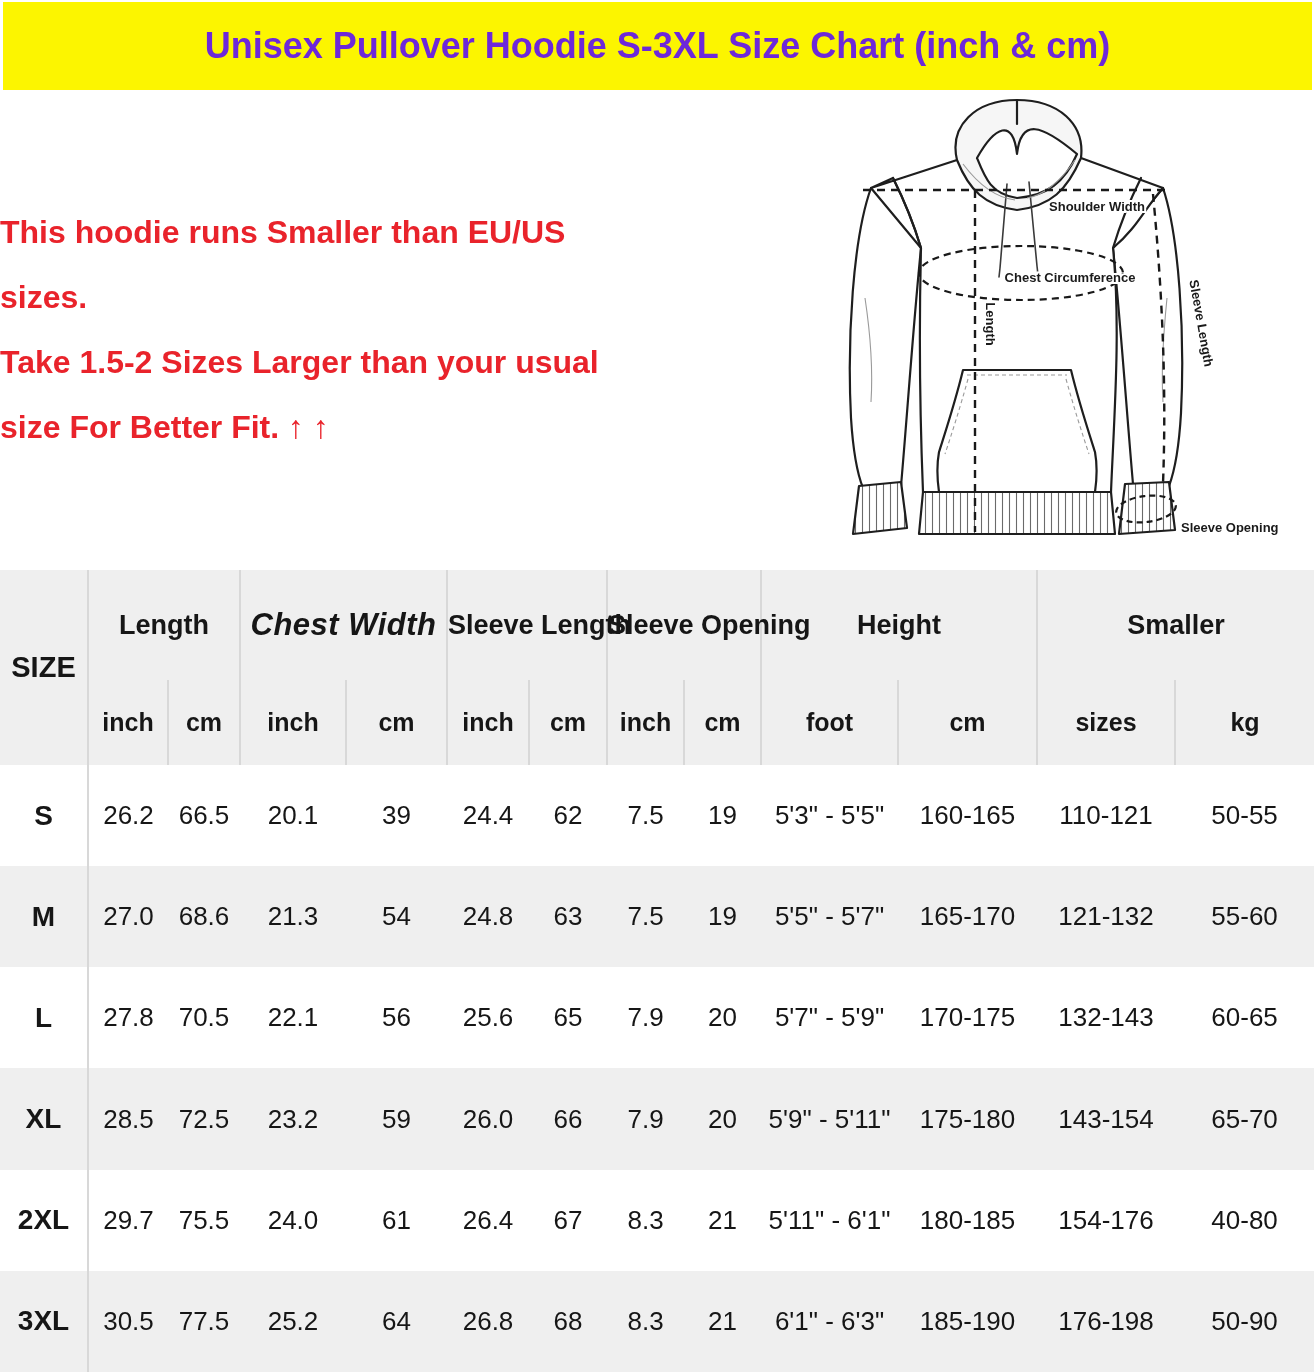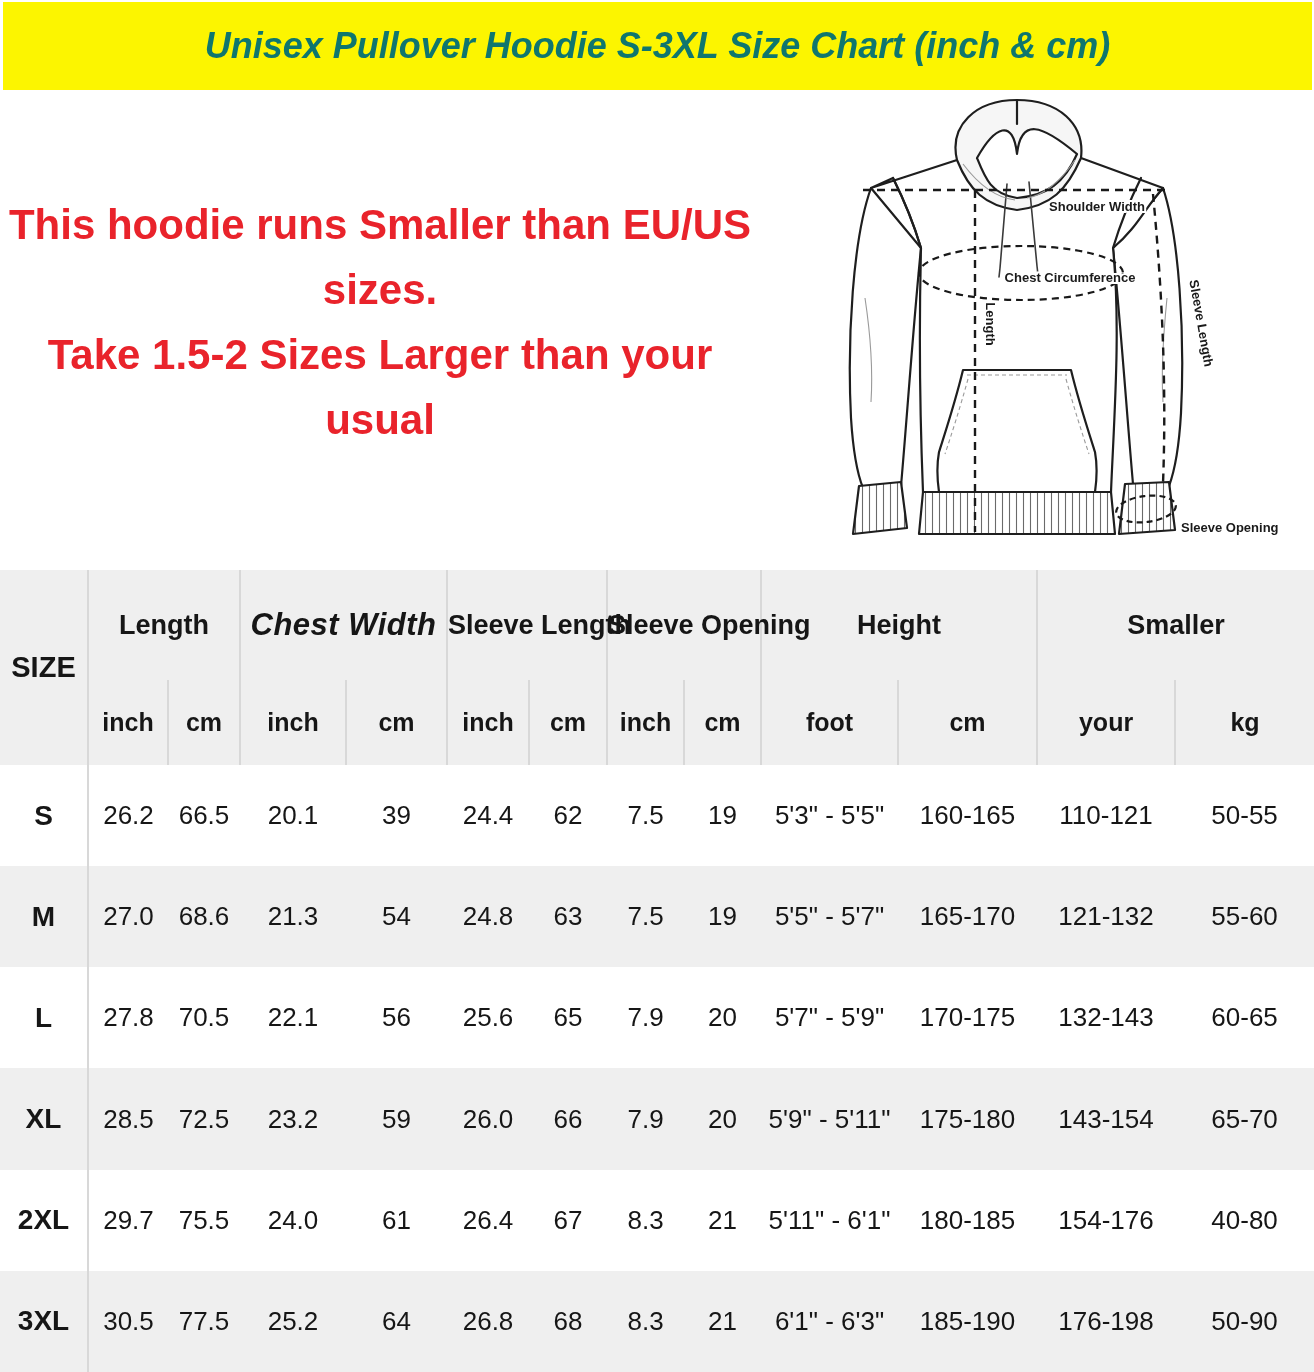--- a/index.html
+++ b/index.html
@@ -1,25 +1,25 @@
 <!DOCTYPE html>
 <html><head>
 <meta charset="utf-8">
 <style>
   html,body { margin:0; padding:0; background:#ffffff; font-family:"Liberation Sans", sans-serif; }
   .page { position:relative; width:1314px; height:1372px; background:#ffffff; overflow:hidden; }
 
   
   .banner { position:absolute; left:3px; top:2px; width:1309px; height:88px;
             background:#FCF500; display:flex; align-items:center; justify-content:center; }
-  .banner .title { font-size:36px; font-weight:bold; color:#0f766e; margin:0; white-space:nowrap;font-style:italic; }
-
-  
-  .notice { position:absolute; left:0; top:192px; width:760px; text-align:center;
-            color:#E9232B; font-weight:bold; font-size:42px; line-height:65px; }
+  .banner .title { font-size:36px; font-weight:bold; color:#6d28d9; margin:0; white-space:nowrap; }
+
+  
+  .notice { position:absolute; left:0; top:200px; width:760px; text-align:left;
+            color:#E9232B; font-weight:bold; font-size:32px; line-height:65px; }
 
   
   .hoodie { position:absolute; left:845px; top:98px; width:440px; height:462px; }
 
   
   .size-table { position:absolute; left:0; top:570px; width:1314px; height:802px;
                 border-collapse:collapse; table-layout:fixed; text-align:center; color:#161616; }
   .size-table th, .size-table td { padding:0; vertical-align:middle; white-space:nowrap; }
   .size-table thead th { background:#EFEFEF; }
   .row-groups { height:110px; }
@@ -40,20 +40,21 @@
 <div class="page">
 
   <div class="banner">
     <h1 class="title">Unisex Pullover Hoodie S-3XL Size Chart (inch &amp; cm)</h1>
   </div>
 
   <div class="notice">
     <div>This hoodie runs Smaller than EU/US</div>
     <div>sizes.</div>
     <div>Take 1.5-2 Sizes Larger than your usual</div>
+    <div>size For Better Fit. ↑ ↑</div>
   </div>
 
   <svg class="hoodie" viewBox="0 0 440 462" xmlns="http://www.w3.org/2000/svg">
     <defs>
       <pattern id="rib" width="7" height="12" patternUnits="userSpaceOnUse">
         <rect width="7" height="12" fill="#ffffff"></rect>
         <path d="M3.5,0 V12" stroke="#6a6a6a" stroke-width="1.1"></path>
       </pattern>
     </defs>
 
@@ -143,21 +144,21 @@
         <th class="b-r">inch</th>
         <th class="b-r">cm</th>
         <th class="b-r">inch</th>
         <th class="b-r">cm</th>
         <th class="b-r">inch</th>
         <th class="b-r">cm</th>
         <th class="b-r">inch</th>
         <th class="b-r">cm</th>
         <th class="b-r">foot</th>
         <th class="b-r">cm</th>
-        <th class="b-r">your</th>
+        <th class="b-r">sizes</th>
         <th>kg</th>
       </tr>
     </thead>
     <tbody>
         <tr>
           <td class="size-cell">S</td>
           <td>26.2</td>
           <td>66.5</td>
           <td>20.1</td>
           <td>39</td>

